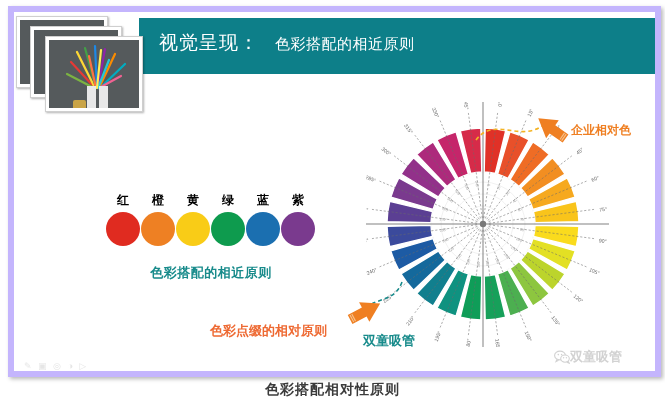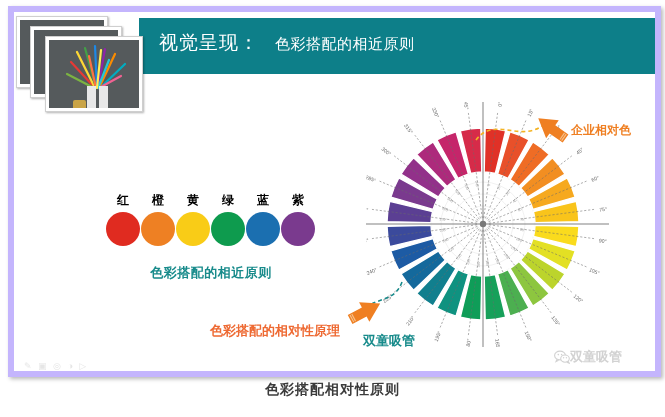--- a/index.html
+++ b/index.html
@@ -276,21 +276,21 @@
           <text x="101.20633074137375" y="5.035171773768937" font-size="5.2" fill="#6f6f6f" text-anchor="middle" font-family="&quot;Liberation Sans&quot;,sans-serif" transform="rotate(442.5 101.20633074137375 2.035171773768937)">345°</text>
           <text x="111.77895231119794" y="84.34220554504759" font-size="3.6" fill="#9a9a9a" text-anchor="middle" font-family="&quot;Liberation Sans&quot;,sans-serif" transform="rotate(442.5 111.77895231119794 82.34220554504759)">345°</text>
           <line x1="-9" y1="122" x2="243" y2="122" stroke="#4a4a4a" stroke-width="0.7"></line>
           <line x1="117" y1="-4" x2="117" y2="248" stroke="#4a4a4a" stroke-width="0.7"></line>
           <circle cx="117" cy="122" r="3.2" fill="#7a7a7a"></circle>
         </svg>
     </div>
 
     <div class="anno anno-corp-rel">企业相对色</div>
     <div class="anno anno-corp-main">双童吸管</div>
-    <div class="anno anno-dot-principle">色彩搭配的相对性原理</div>
+    <div class="anno anno-dot-principle">色彩点缀的相对原则</div>
 
     <svg class="arrow" style="left:0;top:0;" width="641" height="359" viewBox="0 0 641 359">
 
       <path d="M462,128 C480,104 505,130 528,114" fill="none" stroke="#f4b323" stroke-width="1.6" stroke-dasharray="4 3"></path>
 
       <g transform="translate(530,98) rotate(35)">
         <path d="M0,10 L18,0 L18,6 L34,6 L34,16 L18,16 L18,22 Z" fill="#ef7f22"></path>
         <g stroke="#f6c08a" stroke-width="1.2">
           <line x1="30" y1="7" x2="30" y2="15"></line>
           <line x1="32" y1="7" x2="32" y2="15"></line>

